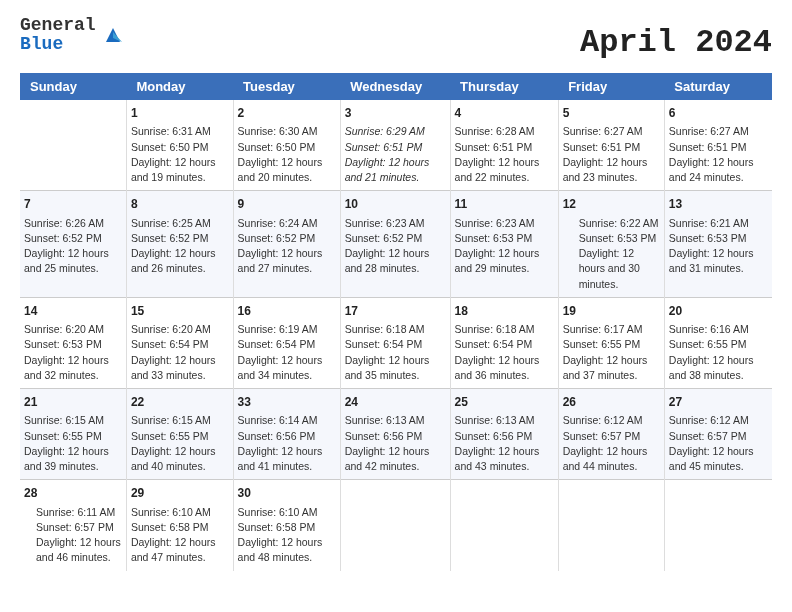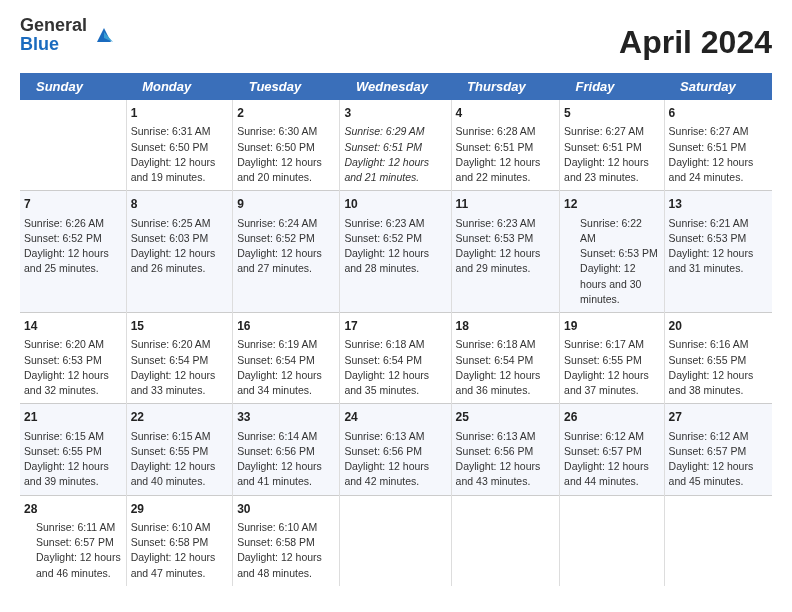--- a/index.html
+++ b/index.html
@@ -8,20 +8,21 @@
       background: #fff;
       width: 792px;
       min-height: 612px;
       padding: 16px 20px;
     }
     .header {
       display: flex;
       justify-content: space-between;
       align-items: flex-start;
       margin-bottom: 12px;
+      font-family: Liberation Mono, monospace;
     }
     .logo {
       display: flex;
       align-items: center;
       gap: 4px;
     }
     .logo-text-general {
       font-size: 18px;
       font-weight: bold;
       color: #333;
@@ -52,25 +53,24 @@
       color: #444;
     }
     table {
       width: 100%;
       border-collapse: collapse;
       font-size: 11px;
     }
     thead tr th {
       background: #3a6fba;
       color: #fff;
-      padding: 6px 16px;
+      padding: 6px 10px;
       text-align: left;
       font-size: 13px;
       font-weight: bold;
-      font-style: italic;
     }
     tbody tr {
       border-bottom: 1px solid #ccc;
     }
     tbody tr:last-child {
       border-bottom: none;
     }
     td {
       vertical-align: top;
       padding: 5px 4px;
@@ -173,21 +173,21 @@
       <tr>
         <td>
           <span class="day-num">7</span>
           <div class="day-info" style="white-space: pre-line;">Sunrise: 6:26 AM
 Sunset: 6:52 PM
 Daylight: 12 hours and 25 minutes.</div>
         </td>
         <td>
           <span class="day-num">8</span>
           <div class="day-info" style="white-space: pre-line;">Sunrise: 6:25 AM
-Sunset: 6:03 PM
+Sunset: 6:52 PM
 Daylight: 12 hours and 26 minutes.</div>
         </td>
         <td>
           <span class="day-num">9</span>
           <div class="day-info" style="white-space: pre-line;">Sunrise: 6:24 AM
 Sunset: 6:52 PM
 Daylight: 12 hours and 27 minutes.</div>
         </td>
         <td>
           <span class="day-num">10</span>

